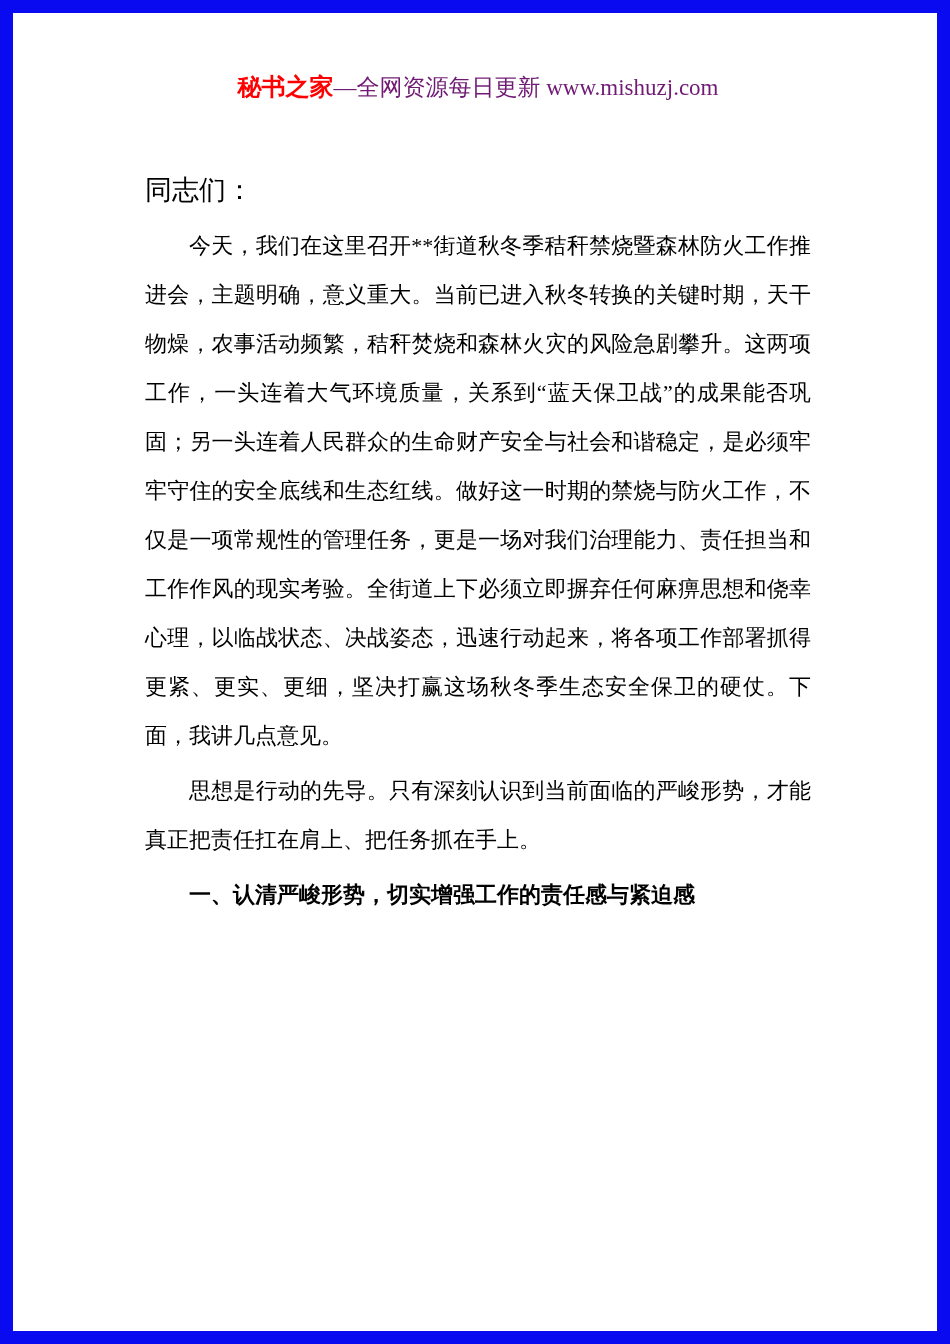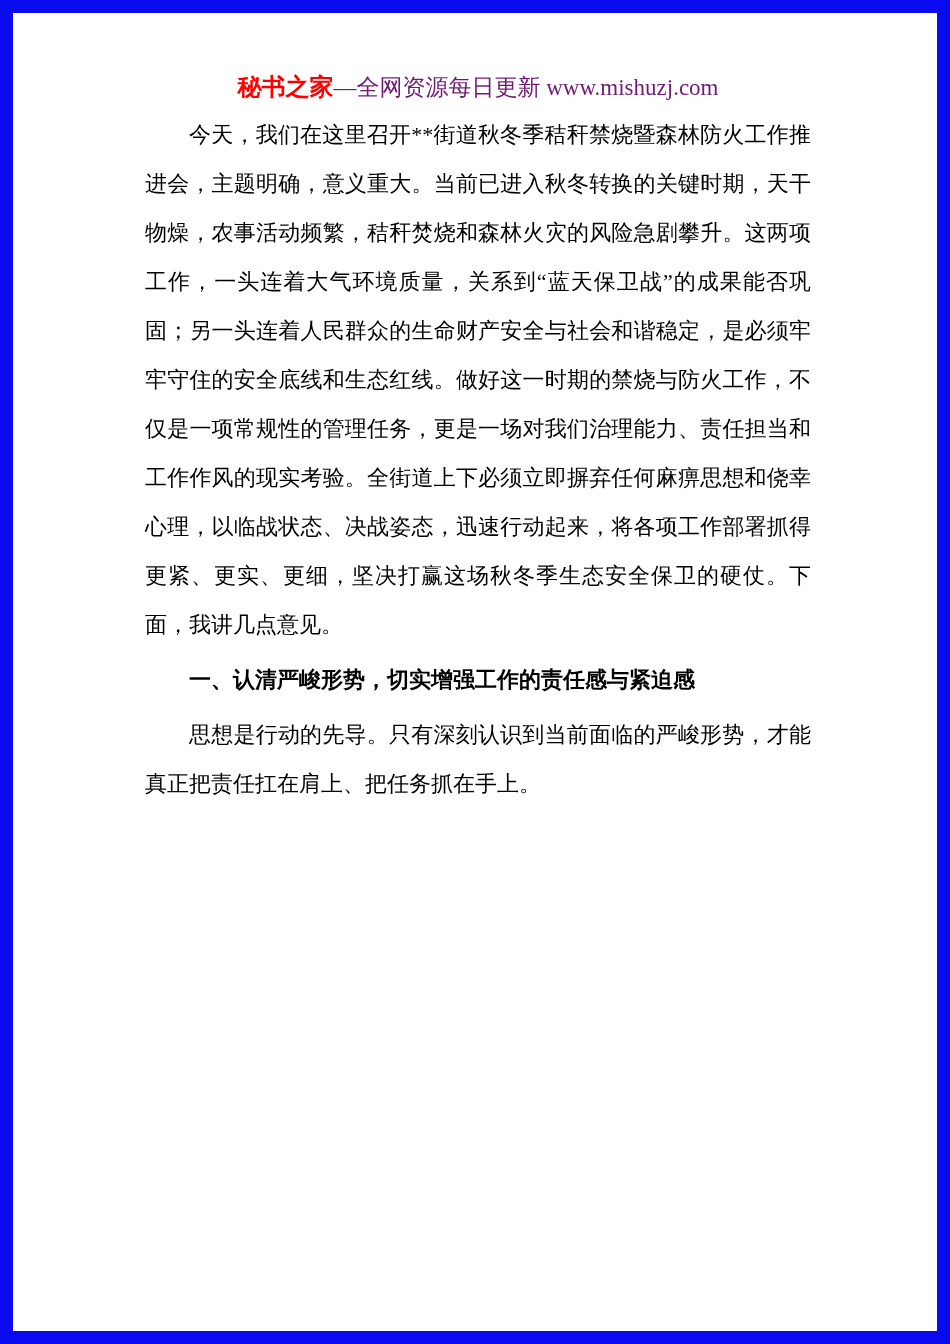--- a/index.html
+++ b/index.html
@@ -60,21 +60,22 @@
 </head>
 <body>
 
 <div class="page">
 
   <div class="site-header">
     <span class="brand">秘书之家</span><span class="tagline">—全网资源每日更新 www.mishuzj.com</span>
   </div>
 
 
+  <p class="salutation">同志们：</p>
 
   <p class="para indent">今天，我们在这里召开**街道秋冬季秸秆禁烧暨森林防火工作推进会，主题明确，意义重大。当前已进入秋冬转换的关键时期，天干物燥，农事活动频繁，秸秆焚烧和森林火灾的风险急剧攀升。这两项工作，一头连着大气环境质量，关系到“蓝天保卫战”的成果能否巩固；另一头连着人民群众的生命财产安全与社会和谐稳定，是必须牢牢守住的安全底线和生态红线。做好这一时期的禁烧与防火工作，不仅是一项常规性的管理任务，更是一场对我们治理能力、责任担当和工作作风的现实考验。全街道上下必须立即摒弃任何麻痹思想和侥幸心理，以临战状态、决战姿态，迅速行动起来，将各项工作部署抓得更紧、更实、更细，坚决打赢这场秋冬季生态安全保卫的硬仗。下面，我讲几点意见。</p>
 
+  <p class="para indent">思想是行动的先导。只有深刻认识到当前面临的严峻形势，才能真正把责任扛在肩上、把任务抓在手上。</p>
+
   <p class="para indent heading">一、认清严峻形势，切实增强工作的责任感与紧迫感</p>
-
-  <p class="para indent">思想是行动的先导。只有深刻认识到当前面临的严峻形势，才能真正把责任扛在肩上、把任务抓在手上。</p>
 
 
 </div>
 
 </body></html>

